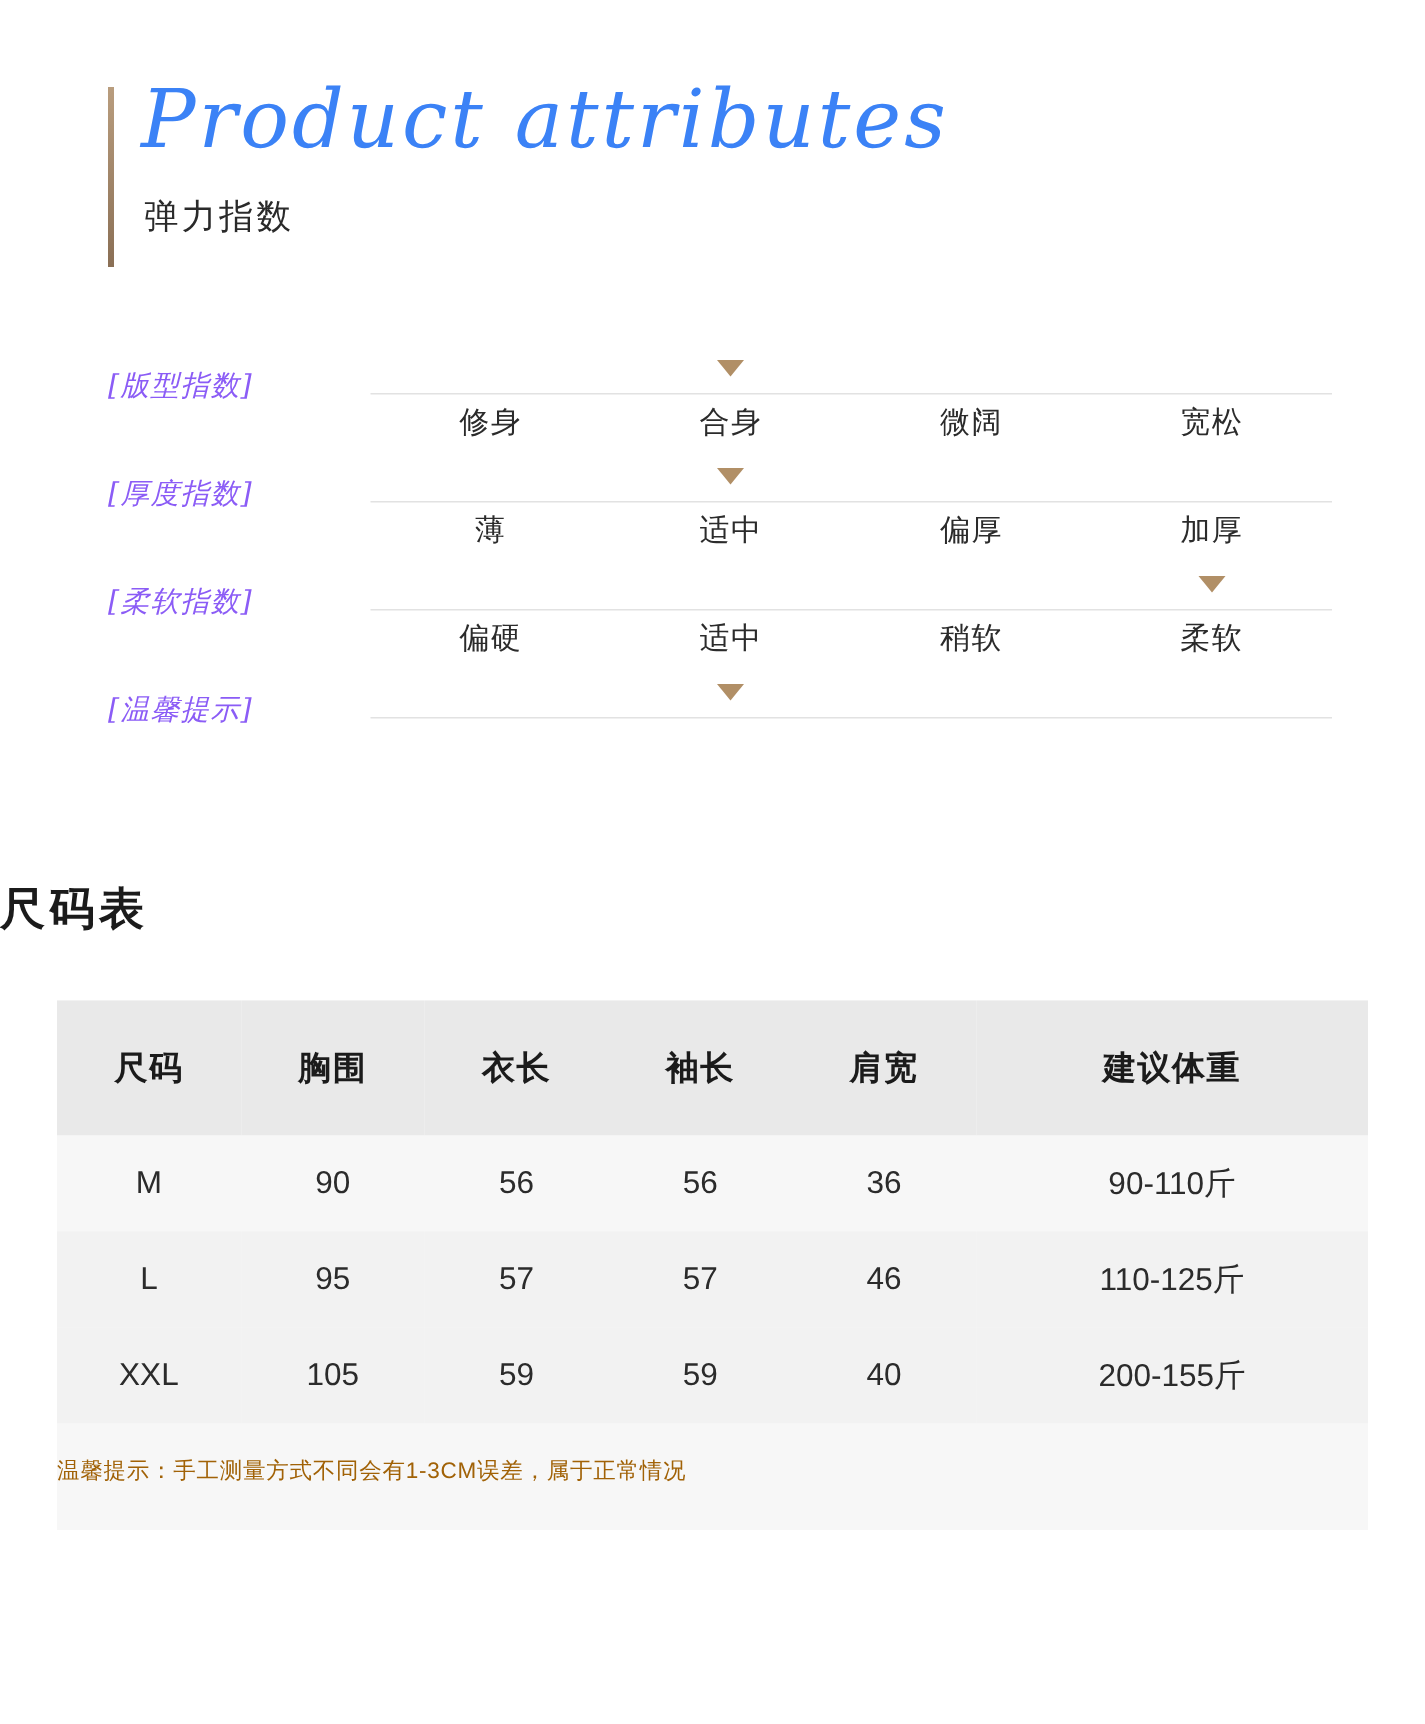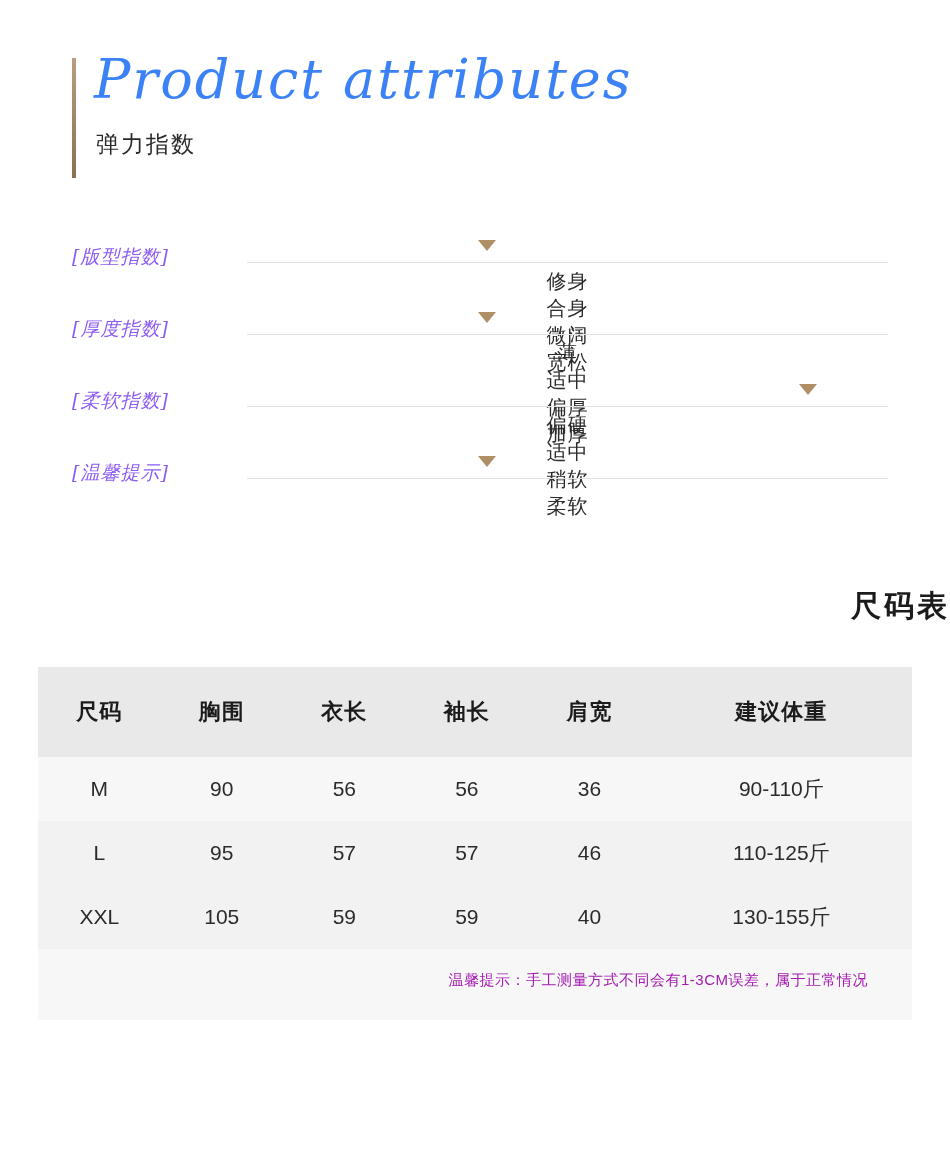--- a/index.html
+++ b/index.html
@@ -80,21 +80,20 @@
     top: 30px;
     height: 1px;
     background: #e2e2e2;
   }
   .attr-opts {
     position: absolute;
     left: 0;
     right: 0;
     top: 36px;
     display: flex;
-    flex-direction: column;
   }
   .attr-opt {
     flex: 1;
     text-align: center;
     font-size: 20px;
     color: #2b2b2b;
     letter-spacing: 1px;
   }
   .attr-marks {
     position: absolute;
@@ -114,21 +113,21 @@
     width: 0;
     height: 0;
     border-left: 9px solid transparent;
     border-right: 9px solid transparent;
     border-top: 11px solid #b18f66;
   }
   .caret.hidden { visibility: hidden; }
 
   
   .size-heading {
-    text-align: right;
+    text-align: left;
     font-size: 30px;
     font-weight: bold;
     letter-spacing: 3px;
     color: #1b1b1b;
     margin: 66px 0 0 0;
   }
 
   .table-wrap {
     margin: 40px 38px 0 38px;
     background: #f7f7f7;
@@ -149,23 +148,22 @@
     font-size: 21px;
     color: #2b2b2b;
     text-align: center;
     padding: 18px 0;
     background: #f7f7f7;
   }
   table.size-table tr.alt td {
     background: #f2f2f2;
   }
   .table-note {
-    text-align: right;
     font-size: 15px;
-    color: #a21caf;
+    color: #a16207;
     padding: 22px 44px 30px 0;
     background: #f7f7f7;
     letter-spacing: 0.5px;
   }
 </style>
 </head>
 <body>
 
 <div class="header">
   <div class="header-bar"></div>
@@ -309,18 +307,18 @@
         <td>57</td>
         <td>46</td>
         <td>110-125斤</td>
       </tr>
       <tr class="alt">
         <td>XXL</td>
         <td>105</td>
         <td>59</td>
         <td>59</td>
         <td>40</td>
-        <td>130-155斤</td>
+        <td>200-155斤</td>
       </tr>
     </tbody>
   </table>
   <div class="table-note">温馨提示：手工测量方式不同会有1-3CM误差，属于正常情况</div>
 </div>
 
 </body></html>

